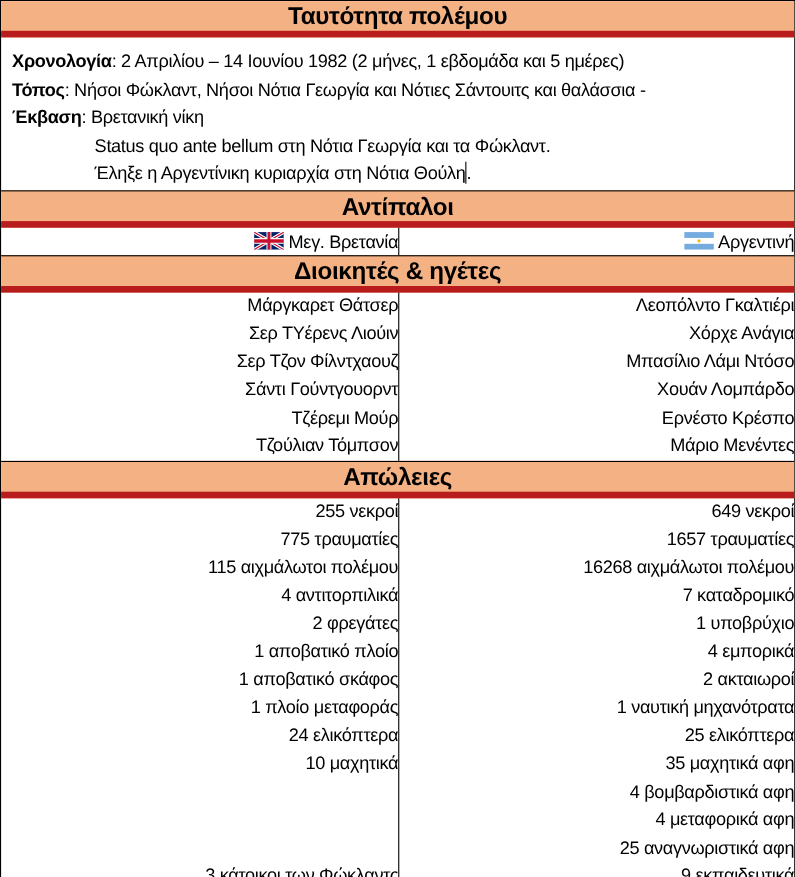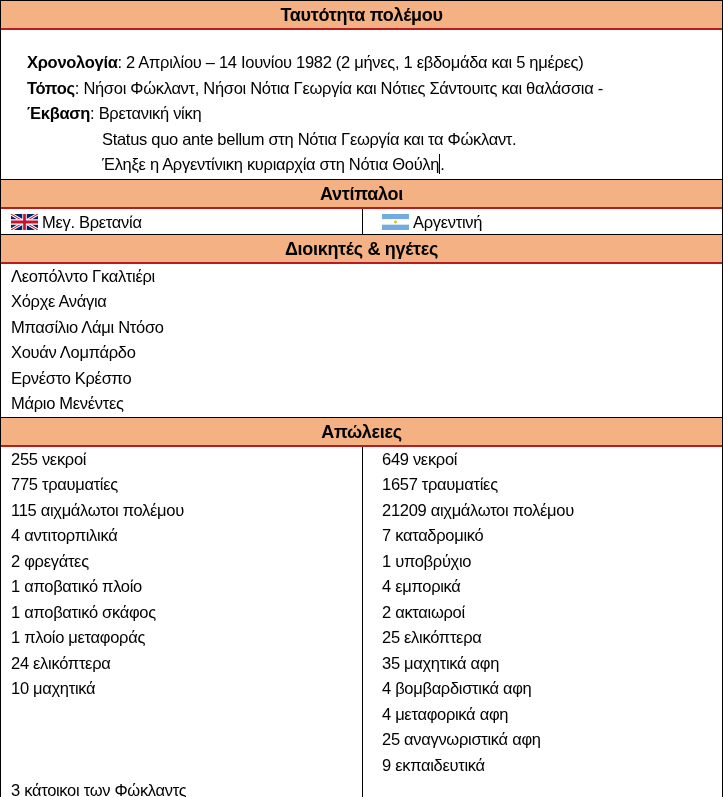--- a/index.html
+++ b/index.html
@@ -13,33 +13,33 @@
       font-size: 16.5px;
       color: #000;
       letter-spacing: -0.3px;
     }
     .hdr {
       background: #f4b183;
       text-align: center;
       font-weight: bold;
       height: 27px;
       line-height: 28px;
-      border-bottom: 2px solid #b91c1c;
+      border-bottom: 6px solid #b91c1c;
       border-top: 1px solid #000;
-      font-size: 18px;
+      font-size: 22px;
     }
     .hdr.first { border-top: none; }
-    .info { padding: 20px 10px 1px 10px; line-height: 25.5px; margin-left: 16px; }
+    .info { padding: 10px 10px 1px 10px; line-height: 25.5px; }
     .info .line b { font-weight: bold; }
     .info .indent { padding-left: 75px; }
     .info .cursor { display: inline-block; width: 1px; height: 20px; background: #000; vertical-align: -4px; }
     .two { display: flex; }
     .two .col { width: 361px; padding: 0 0 0 10px; box-sizing: border-box; }
     .two .col + .col { border-left: 1px solid #000; width: 360px; padding-left: 19px; }
-    .row { height: 25.5px; line-height: 25.5px; white-space: nowrap; }
+    .row { height: 25.5px; line-height: 25.5px; white-space: nowrap; text-align: right; }
     .flag { display: inline-block; width: 27px; height: 16px; vertical-align: -2px; margin-right: 4px; }
     .sides .row { height: 25px; line-height: 26px; }
   </style>
 </head>
 <body>
 
 <div class="tbl">
 
   <div class="hdr first">Ταυτότητα πολέμου</div>
   <div class="info">
@@ -71,20 +71,28 @@
           <rect width="30" height="6" y="12" fill="#74ACDF"></rect>
           <circle cx="15" cy="9" r="1.6" fill="#F6B40E"></circle>
         </svg><span>Αργεντινή</span>
       </div>
     </div>
   </div>
 
   <div class="hdr">Διοικητές &amp; ηγέτες</div>
   <div class="two">
     <div class="col">
+      <div class="row">Μάργκαρετ Θάτσερ</div>
+      <div class="row">Σερ ΤΥέρενς Λιούιν</div>
+      <div class="row">Σερ Τζον Φίλντχαουζ</div>
+      <div class="row">Σάντι Γούντγουορντ</div>
+      <div class="row">Τζέρεμι Μούρ</div>
+      <div class="row">Τζούλιαν Τόμπσον</div>
+    </div>
+    <div class="col">
       <div class="row">Λεοπόλντο Γκαλτιέρι</div>
       <div class="row">Χόρχε Ανάγια</div>
       <div class="row">Μπασίλιο Λάμι Ντόσο</div>
       <div class="row">Χουάν Λομπάρδο</div>
       <div class="row">Ερνέστο Κρέσπο</div>
       <div class="row">Μάριο Μενέντες</div>
     </div>
   </div>
 
   <div class="hdr">Απώλειες</div>
@@ -101,25 +109,26 @@
       <div class="row">24 ελικόπτερα</div>
       <div class="row">10 μαχητικά</div>
       <div class="row"></div>
       <div class="row"></div>
       <div class="row"></div>
       <div class="row">3 κάτοικοι των Φώκλαντς</div>
     </div>
     <div class="col">
       <div class="row">649 νεκροί</div>
       <div class="row">1657 τραυματίες</div>
-      <div class="row">21209 αιχμάλωτοι πολέμου</div>
+      <div class="row">16268 αιχμάλωτοι πολέμου</div>
       <div class="row">7 καταδρομικό</div>
       <div class="row">1 υποβρύχιο</div>
       <div class="row">4 εμπορικά</div>
       <div class="row">2 ακταιωροί</div>
+      <div class="row">1 ναυτική μηχανότρατα</div>
       <div class="row">25 ελικόπτερα</div>
       <div class="row">35 μαχητικά αφη</div>
       <div class="row">4 βομβαρδιστικά αφη</div>
       <div class="row">4 μεταφορικά αφη</div>
       <div class="row">25 αναγνωριστικά αφη</div>
       <div class="row">9 εκπαιδευτικά</div>
     </div>
   </div>
 
 </div>

